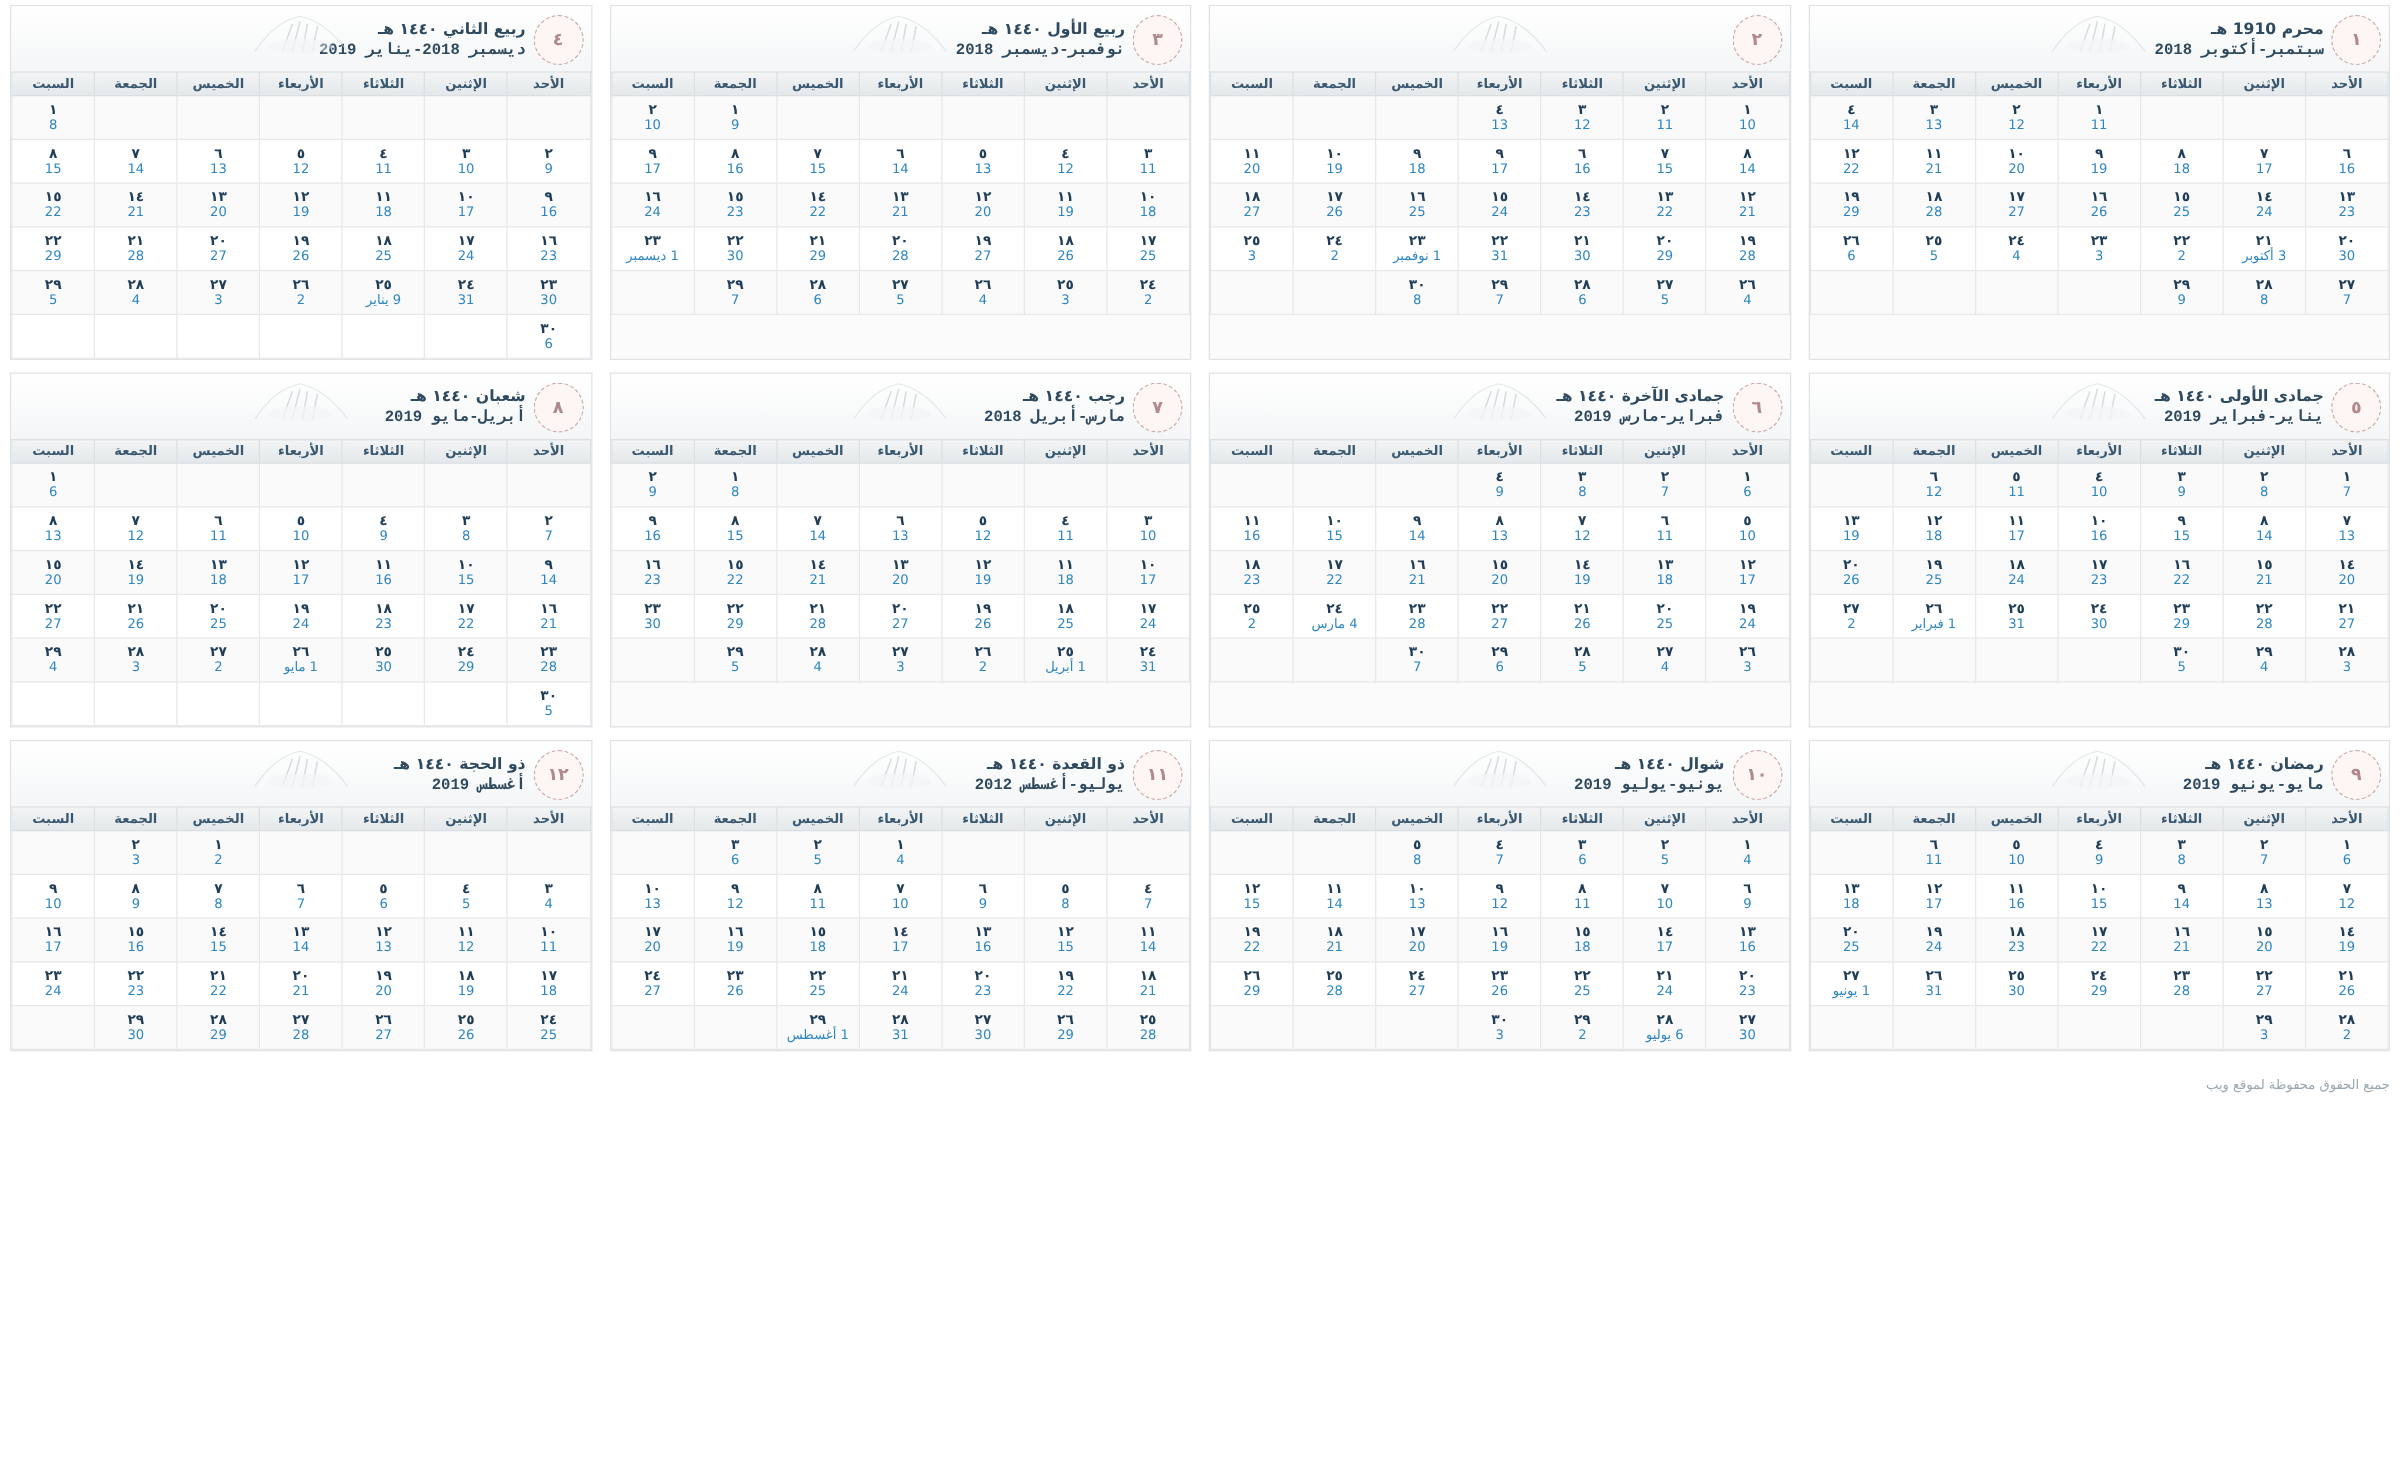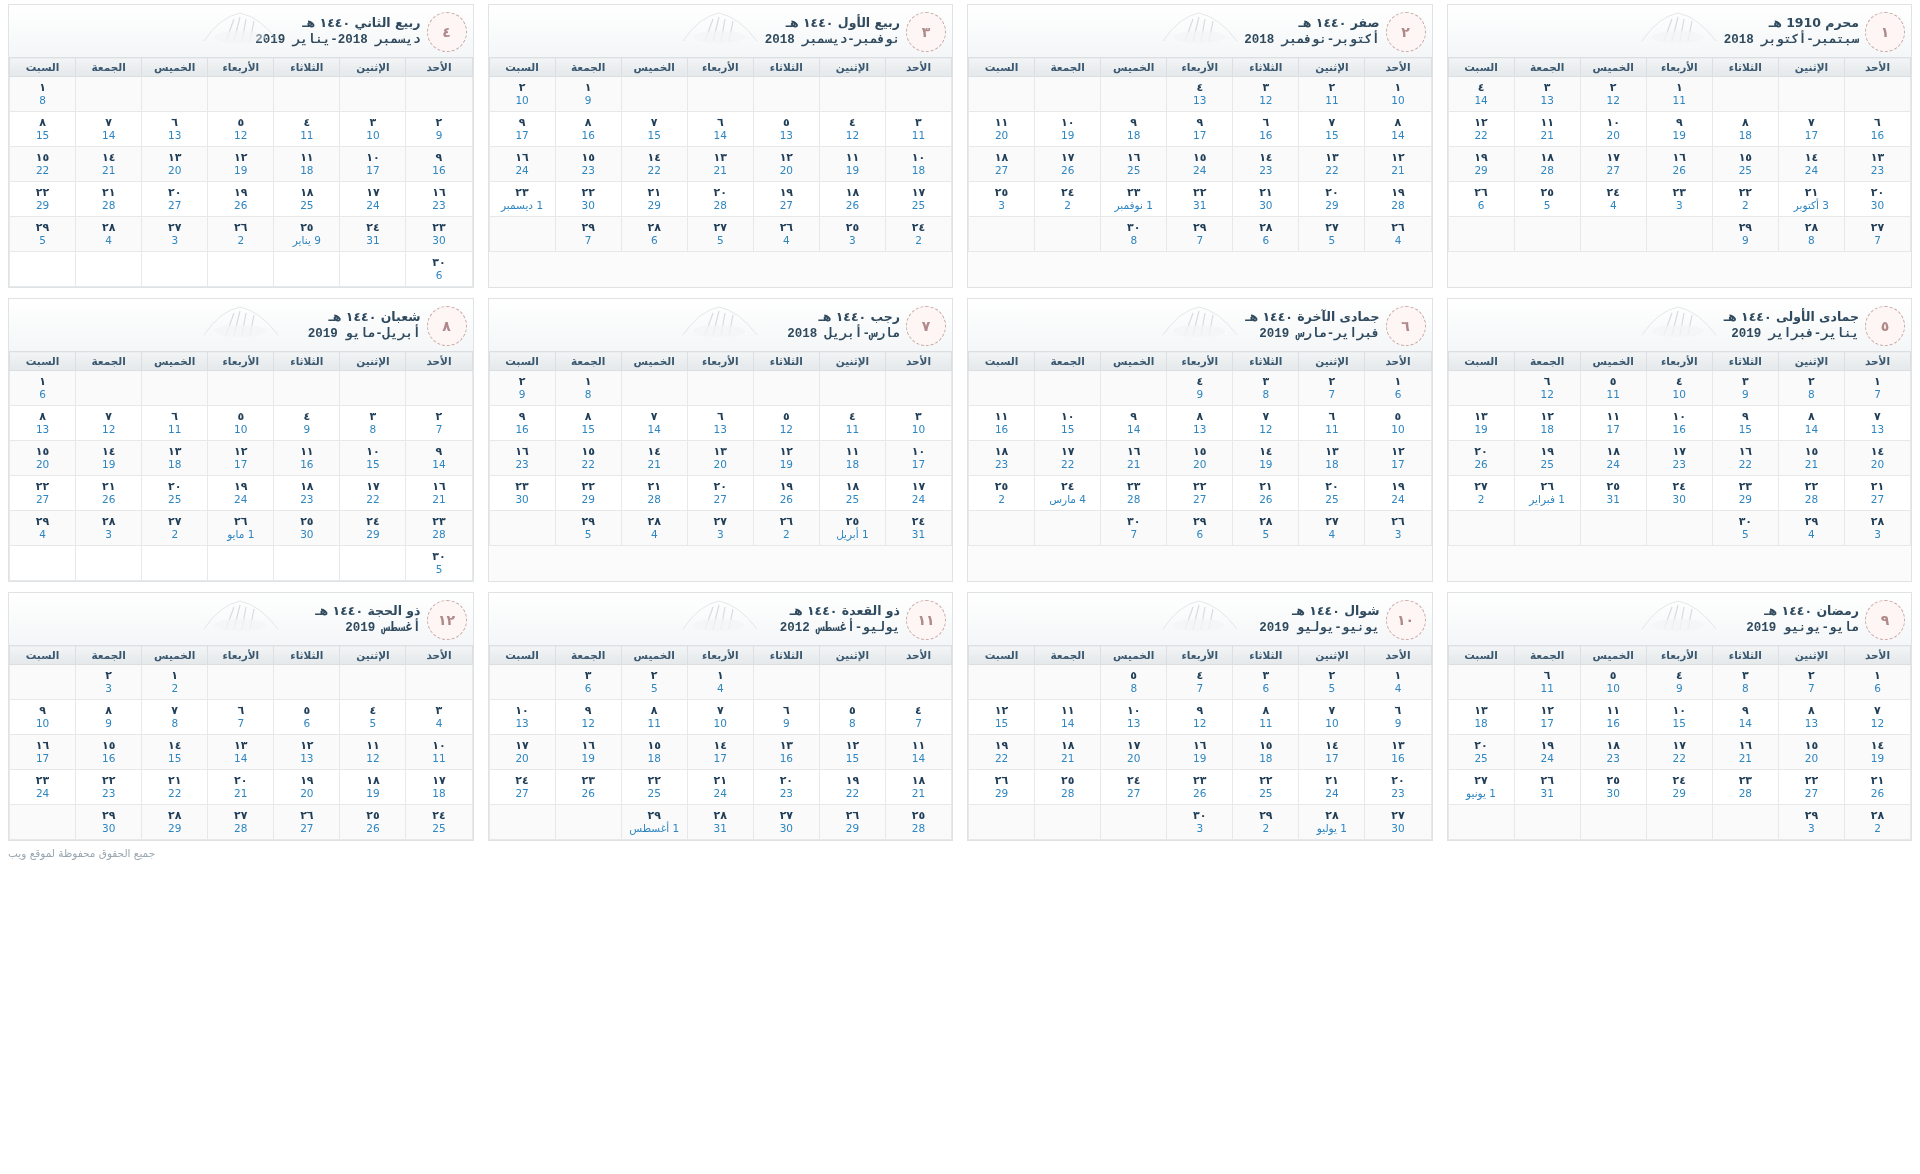--- a/index.html
+++ b/index.html
@@ -67,21 +67,21 @@
     border:1px solid #e6e8ea;
     height:34px;vertical-align:middle;text-align:center;
     background:#fff;
     padding:0;
   }
   table.cal tr:nth-child(odd) td{background:#fafafa;}
   .hij{display:block;font-size:11px;font-weight:bold;color:#1f3d56;line-height:1.15;}
   .greg{display:block;font-size:10.5px;color:#2e86c1;line-height:1.15;}
   td.empty{background:#f7f7f7;}
   .footer{
-    margin-top:6px;text-align:left;
+    margin-top:21px;text-align:right;
     font-size:10.5px;color:#9aa7b1;
     direction:rtl;
   }
 </style>
 </head>
 <body>
 
 <div class="page">
   <div class="grid" id="months-grid">
       <div class="month">
@@ -243,24 +243,20 @@
         </table>
       </div>
       <div class="month">
         <div class="m-head">
           <svg class="deco" viewBox="0 0 90 34">
             <path d="M8 30 Q24 6 44 2 Q64 6 82 30" fill="none" stroke="#cfd6da" stroke-width="1"></path>
             <path d="M30 30 L38 8 M38 30 L44 6 M46 30 L50 8 M54 30 L58 10" stroke="#b9c3c9" stroke-width="1.2" fill="none"></path>
             <ellipse cx="44" cy="26" rx="26" ry="6" fill="#eef1f3" opacity=".8"></ellipse>
           </svg>
           <div class="badge">٢</div>
-          <div class="titles">
-            <div class="t-hijri">صفر ١٤٤٠ هـ</div>
-            <div class="t-greg">أكتوبر-نوفمبر 2018</div>
-          </div>
         </div>
         <table class="cal">
           <thead>
             <tr>
               <th>الأحد</th>
               <th>الإثنين</th>
               <th>الثلاثاء</th>
               <th>الأربعاء</th>
               <th>الخميس</th>
               <th>الجمعة</th>
@@ -1703,21 +1699,21 @@
                 <span class="greg">29</span>
               </td>
             </tr>
             <tr>
               <td>
                 <span class="hij">٢٧</span>
                 <span class="greg">30</span>
               </td>
               <td>
                 <span class="hij">٢٨</span>
-                <span class="greg">1 يوليو</span>
+                <span class="greg">6 يوليو</span>
               </td>
               <td>
                 <span class="hij">٢٩</span>
                 <span class="greg">2</span>
               </td>
               <td>
                 <span class="hij">٣٠</span>
                 <span class="greg">3</span>
               </td>
               <td class="empty"></td>

